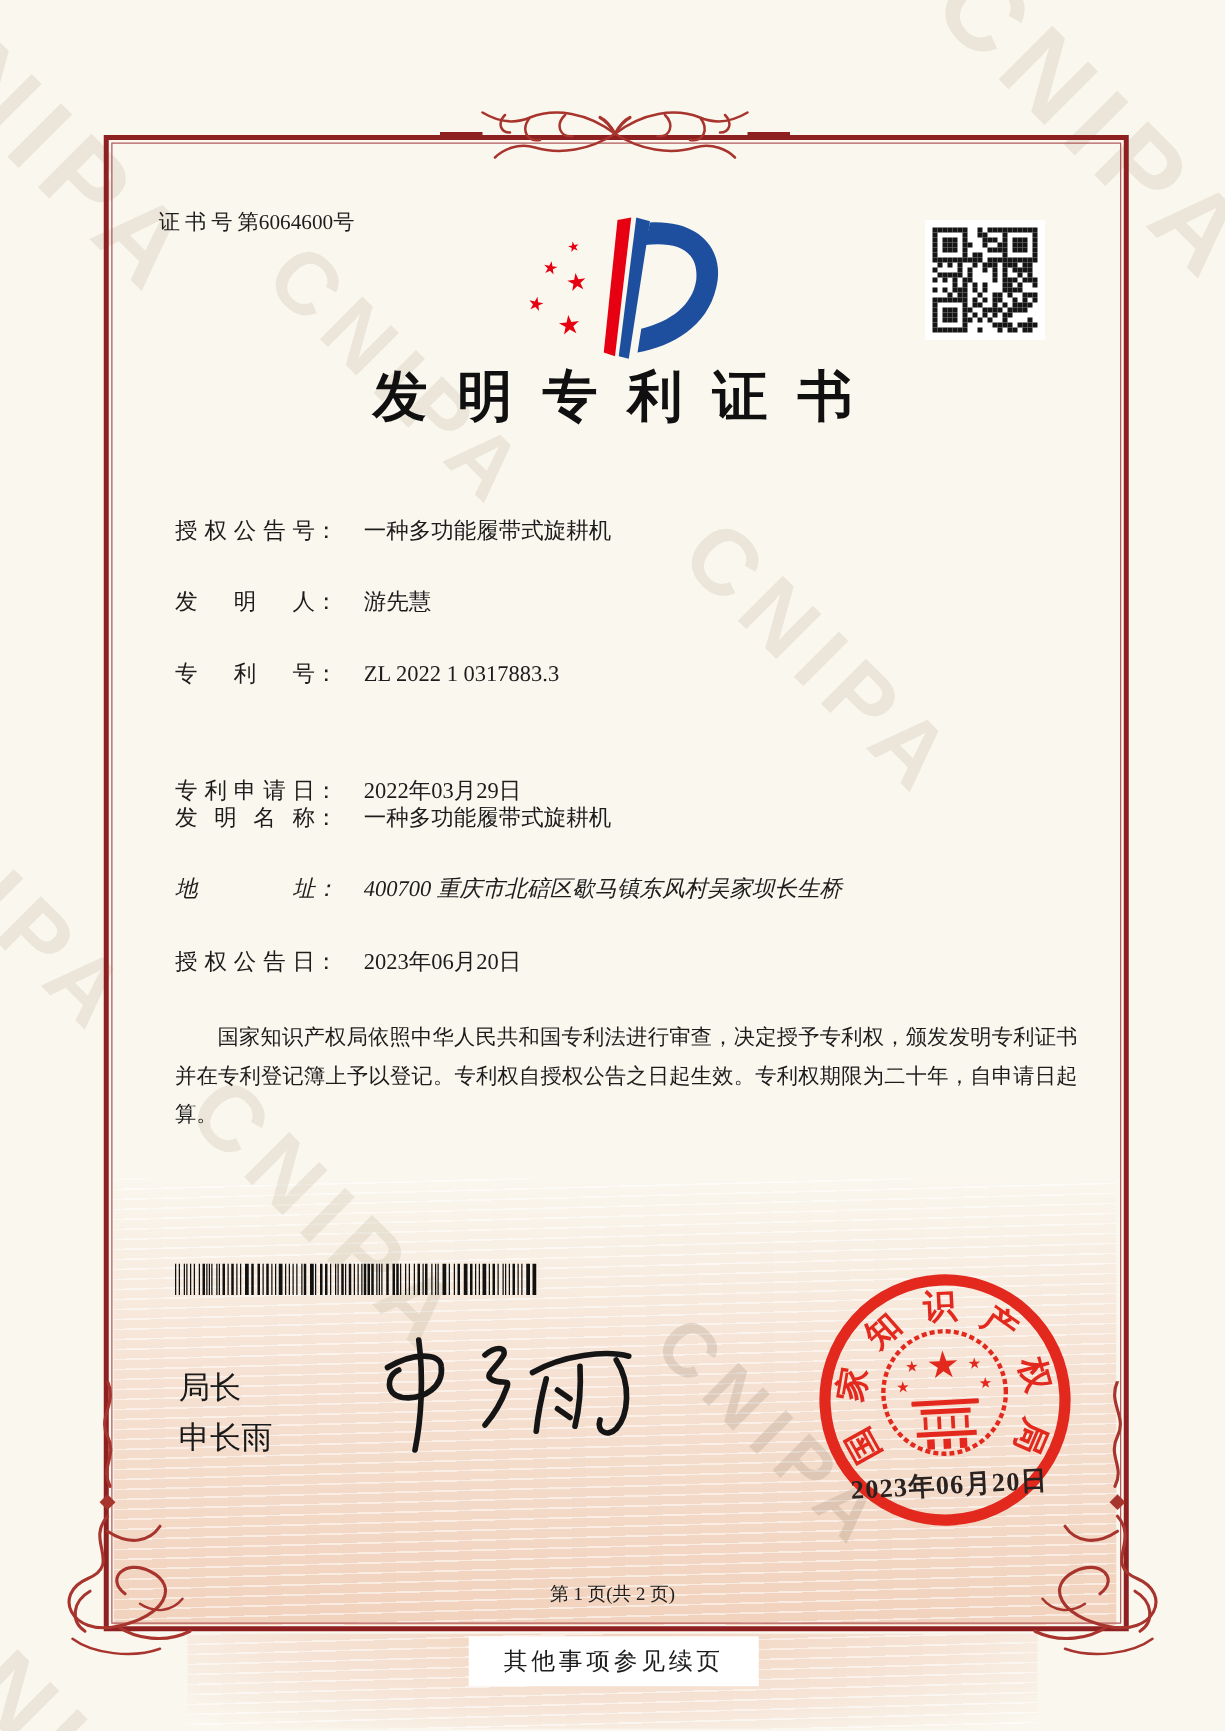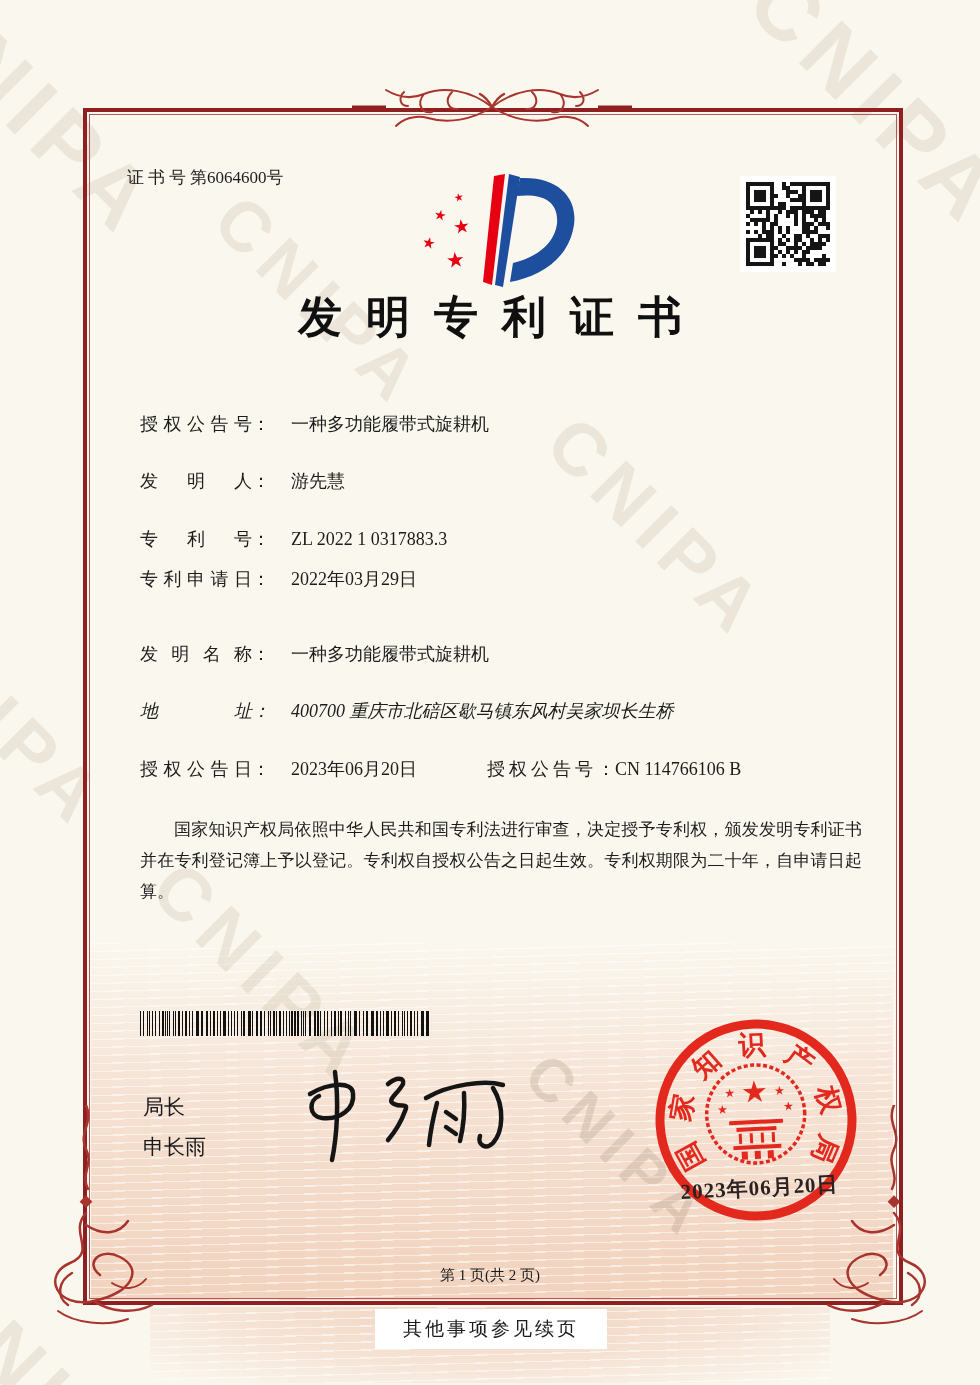--- a/index.html
+++ b/index.html
@@ -48,21 +48,21 @@
 
   
   .paras{left:140px;top:814px;width:722px;font-size:17px;line-height:31px;z-index:4;text-align:justify;}
   .paras p{margin:0 0 2px 0;text-indent:2em;}
 
   
   .barcode{left:140px;top:1011px;width:294px;height:25px;z-index:4;}
   .barcode i{position:absolute;top:0;bottom:0;background:#111;}
 
   
-  .issuer{left:143px;font-size:21px;font-family:"Liberation Sans","DejaVu Sans",sans-serif;
+  .issuer{left:143px;font-size:25px;font-family:"Liberation Sans","DejaVu Sans",sans-serif;
       font-weight:500;z-index:4;color:#1a1a1a;}
   .sig{left:288px;top:1052px;width:235px;height:115px;z-index:4;}
 
   
   .seal{left:650px;top:1014px;width:212px;height:212px;transform:rotate(-3deg);z-index:5;}
   .seal-char{position:absolute;left:50%;top:50%;font-size:27px;font-weight:bold;color:#e3291e;
       transform:translate(-50%,-50%) rotate(var(--a)) translateY(-75px);}
   .seal-date{position:absolute;left:0;right:0;top:160px;text-align:center;font-size:21px;
       font-weight:600;color:#2a2220;letter-spacing:1px;}
 
@@ -394,34 +394,31 @@
 
 <div class="abs frow" style="top:412px;">
   <span class="flabel">授权公告号</span><span>：</span><span class="fvalue">一种多功能履带式旋耕机</span>
 </div>
 <div class="abs frow" style="top:469px;">
   <span class="flabel">发明人</span><span>：</span><span class="fvalue">游先慧</span>
 </div>
 <div class="abs frow" style="top:527px;">
   <span class="flabel">专利号</span><span>：</span><span class="fvalue">ZL 2022 1 0317883.3</span>
 </div>
-<div class="abs frow" style="top:567px;">
+<div class="abs frow" style="top:620px;">
   <span class="flabel">专利申请日</span><span>：</span><span class="fvalue">2022年03月29日</span>
 </div>
 <div class="abs frow" style="top:642px;">
   <span class="flabel">发明名称</span><span>：</span><span class="fvalue">一种多功能履带式旋耕机</span>
 </div>
 <div class="abs frow" style="top:699px;font-style:italic;">
   <span class="flabel">地址</span><span>：</span><span class="fvalue">400700 重庆市北碚区歇马镇东风村吴家坝长生桥</span>
 </div>
 <div class="abs frow" style="top:757px;">
   <span class="flabel">授权公告日</span><span>：</span><span class="fvalue">2023年06月20日</span>
-  <span class="pair2">
-    <span style="letter-spacing:4px;">授权公告号</span><span>：</span><span>CN 114766106 B</span>
-  </span>
 </div>
 
 <div class="abs paras">
   <p>国家知识产权局依照中华人民共和国专利法进行审查，决定授予专利权，颁发发明专利证书并在专利登记簿上予以登记。专利权自授权公告之日起生效。专利权期限为二十年，自申请日起算。</p>
 </div>
 
 <div class="abs barcode">
     <i style="left:0px;width:1px"></i>
     <i style="left:3px;width:1px"></i>
     <i style="left:7px;width:1px"></i>

